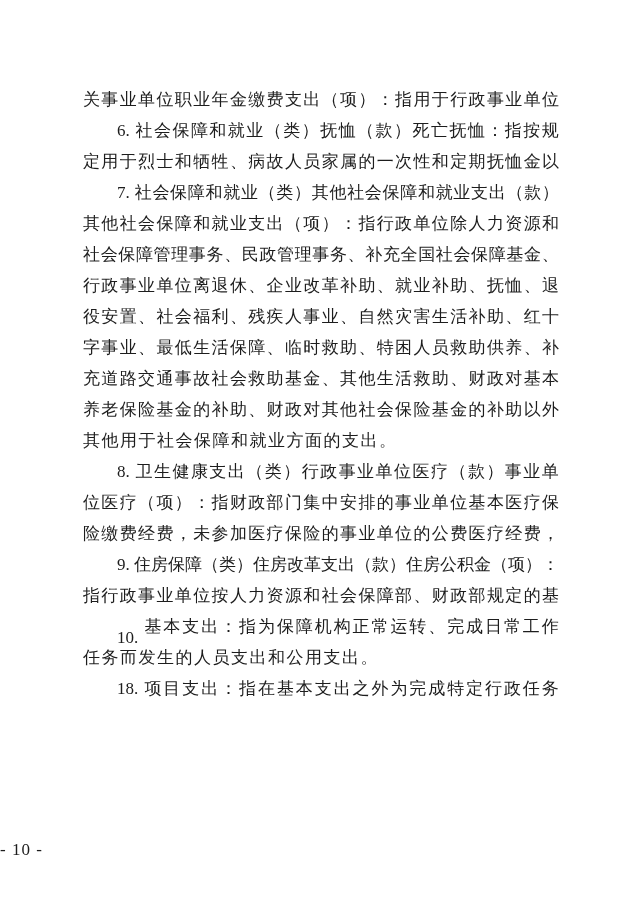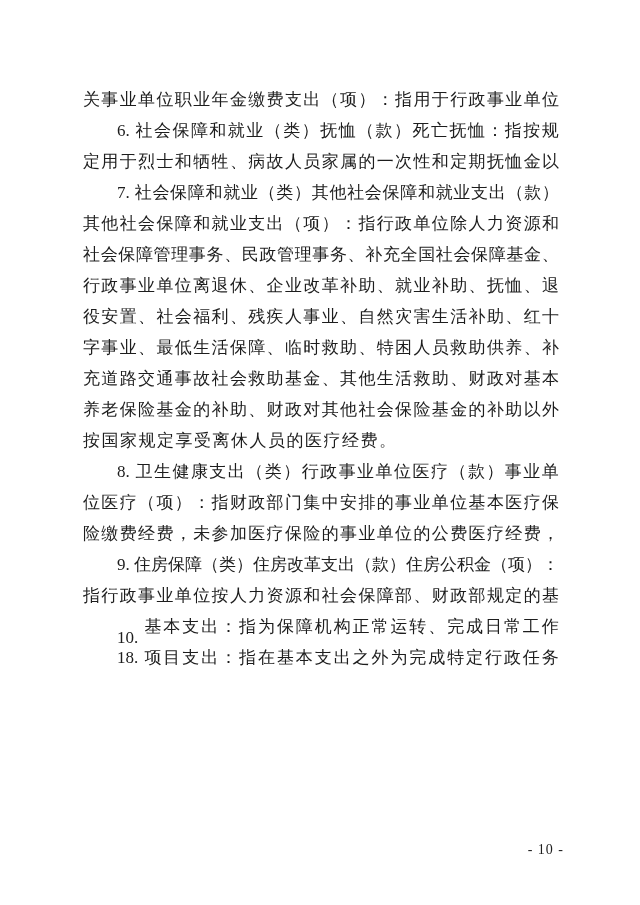--- a/index.html
+++ b/index.html
@@ -41,22 +41,22 @@
     letter-spacing: 1.5px;
   }
   .indent { padding-left: 34px; }
   .page-number {
     position: absolute;
     top: 838px;
     left: 0;
     width: 564px;
     height: 24px;
     line-height: 24px;
-    text-align: right;
-    font-size: 14px;
+    text-align: left;
+    font-size: 17px;
     letter-spacing: 1px;
     color: #1d1d1d;
   }
 </style>
 </head>
 <body>
 
 <div class="page">
   <div class="text-block">
 
@@ -366,21 +366,21 @@
           <span>保</span>
           <span>险</span>
           <span>基</span>
           <span>金</span>
           <span>的</span>
           <span>补</span>
           <span>助</span>
           <span>以</span>
           <span>外</span>
         </div>
-      <div class="line end">按国家规定享受离休人员的医疗经费。</div>
+      <div class="line end">其他用于社会保障和就业方面的支出。</div>
     </div>
 
     <div class="paragraph">
       <div class="line j indent">
           <span style="white-space: pre;">8. </span>
           <span>卫</span>
           <span>生</span>
           <span>健</span>
           <span>康</span>
           <span>支</span>
@@ -539,20 +539,21 @@
           <span>运</span>
           <span>转</span>
           <span>、</span>
           <span>完</span>
           <span>成</span>
           <span>日</span>
           <span>常</span>
           <span>工</span>
           <span>作</span>
         </div>
+      <div class="line end">任务而发生的人员支出和公用支出。</div>
     </div>
 
     <div class="paragraph">
       <div class="line j indent">
           <span style="white-space: pre;">18. </span>
           <span>项</span>
           <span>目</span>
           <span>支</span>
           <span>出</span>
           <span>：</span>

